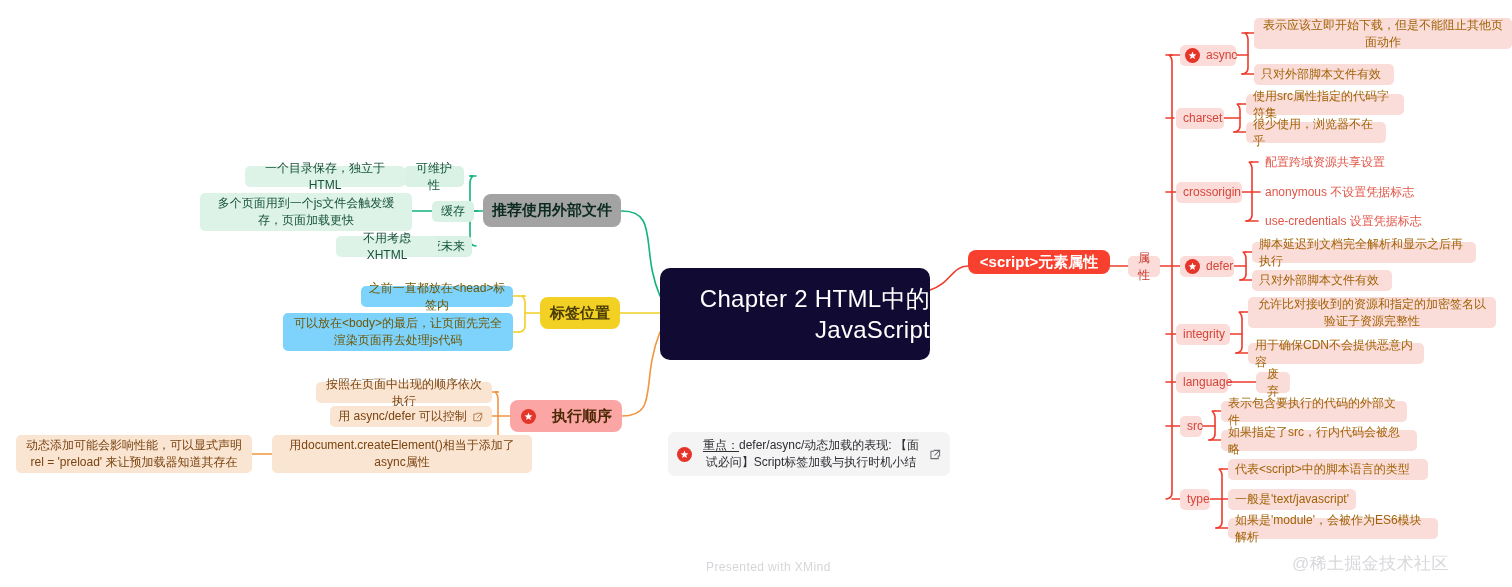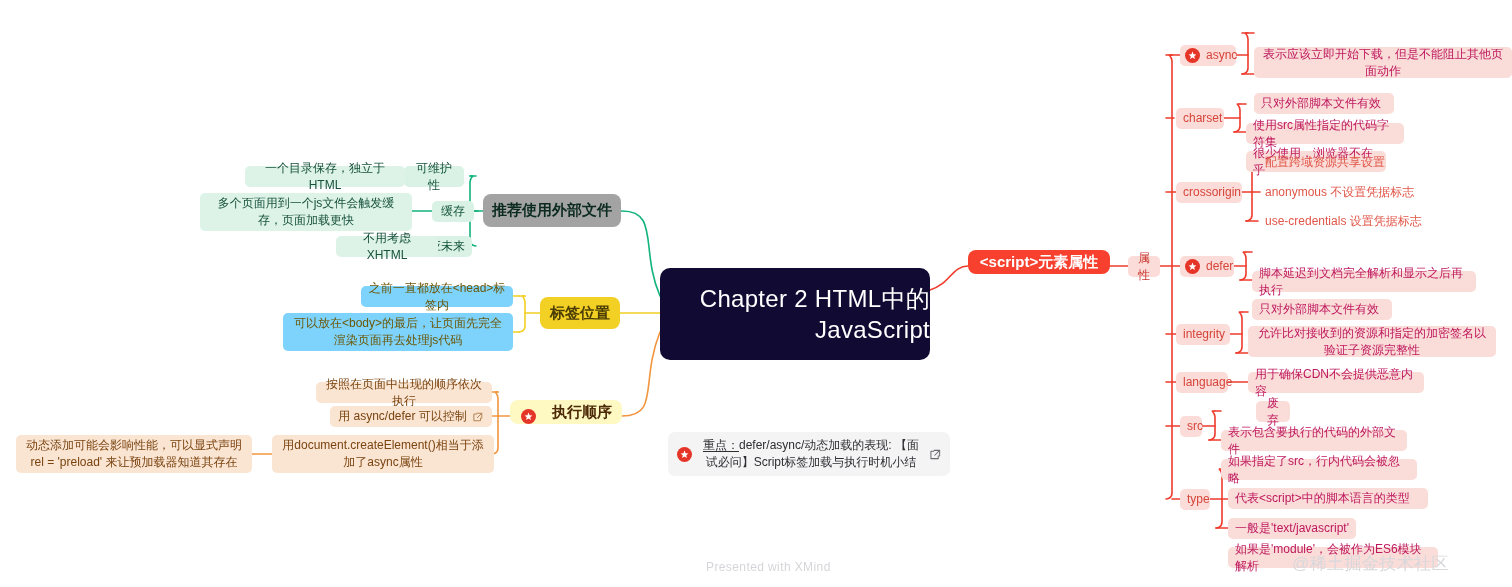--- a/index.html
+++ b/index.html
@@ -20,37 +20,37 @@
     background:#110b33;color:#ffffff;border-radius:10px;
     left:660px;top:268px;width:270px;height:92px;
     justify-content:center;text-align:right;
     font-size:24px;line-height:31px;letter-spacing:.3px;
   }
 
   
   .main-cap{border-radius:8px;justify-content:center;text-align:center;font-size:15px;font-weight:600;}
   .cap-green{background:#a3a3a3;color:#0c2b20;left:483px;top:194px;width:138px;height:33px;}
   .cap-yellow{background:#f2d024;color:#4a3c05;left:540px;top:297px;width:80px;height:32px;}
-  .cap-orange{background:#fef9c3;color:#4d2a07;left:510px;top:400px;width:112px;height:24px;
+  .cap-orange{background:#fca5a5;color:#4d2a07;left:510px;top:400px;width:112px;height:32px;
               justify-content:flex-start;padding-left:32px;}
   .cap-red{background:#f8402e;color:#ffffff;left:968px;top:250px;width:142px;height:24px;
            justify-content:center;font-size:15px;font-weight:600;}
 
   
   .pill{border-radius:5px;padding:3px 7px;font-size:12px;line-height:17px;}
   .pill.center{justify-content:center;text-align:center;}
   .pill.left{justify-content:flex-start;text-align:left;}
 
   .g-mid{background:#d9f2e5;color:#14543c;}
   .g-leaf{background:#ddf3e8;color:#17513b;}
   .y-leaf{background:#7dd3fc;color:#6b5708;}
   .o-leaf{background:#fae4d2;color:#7a4410;}
   .r-attr{background:#fbdcd8;color:#c8352c;}
   .r-mid{background:#fbdcd8;color:#d6443a;}
-  .r-leaf{background:#fadcd8;color:#be185d;margin-top:29px;}
+  .r-leaf{background:#fadcd8;color:#a16207;}
   .r-plain{background:transparent;color:#e05648;}
 
   
   .star{
     width:15px;height:15px;border-radius:50%;
     background:#e53428;display:inline-flex;align-items:center;justify-content:center;
     flex:0 0 15px;margin-right:6px;
   }
   .star svg{display:block;}
   .star-abs{position:absolute;left:11px;top:9px;}
@@ -224,21 +224,21 @@
     <span>用 async/defer 可以控制</span>
     <span class="ext">
       <svg width="10" height="10" viewBox="0 0 12 12" fill="none" stroke="#9a6026" stroke-width="1.1" stroke-linecap="round" stroke-linejoin="round">
         <path d="M4.5 1.5H10.5V7.5"></path>
           <path d="M10.5 1.5L5.2 6.8"></path>
           <path d="M9 7.5v3h-8v-8h3"></path>
       </svg>
     </span>
   </div>
 
-  <div class="node pill o-leaf center" style="left:272px;top:435px;width:222px;height:38px;">
+  <div class="node pill o-leaf center" style="left:272px;top:435px;width:260px;height:38px;">
     <span class="txt">用document.createElement()相当于添加了async属性</span>
   </div>
 
   <div class="node pill o-leaf center" style="left:16px;top:435px;width:236px;height:38px;">
     <span class="txt">动态添加可能会影响性能，可以显式声明 rel = 'preload' 来让预加载器知道其存在</span>
   </div>
 
   <div class="node main-cap cap-red">
     <span class="txt">&lt;script&gt;元素属性</span>
   </div>

